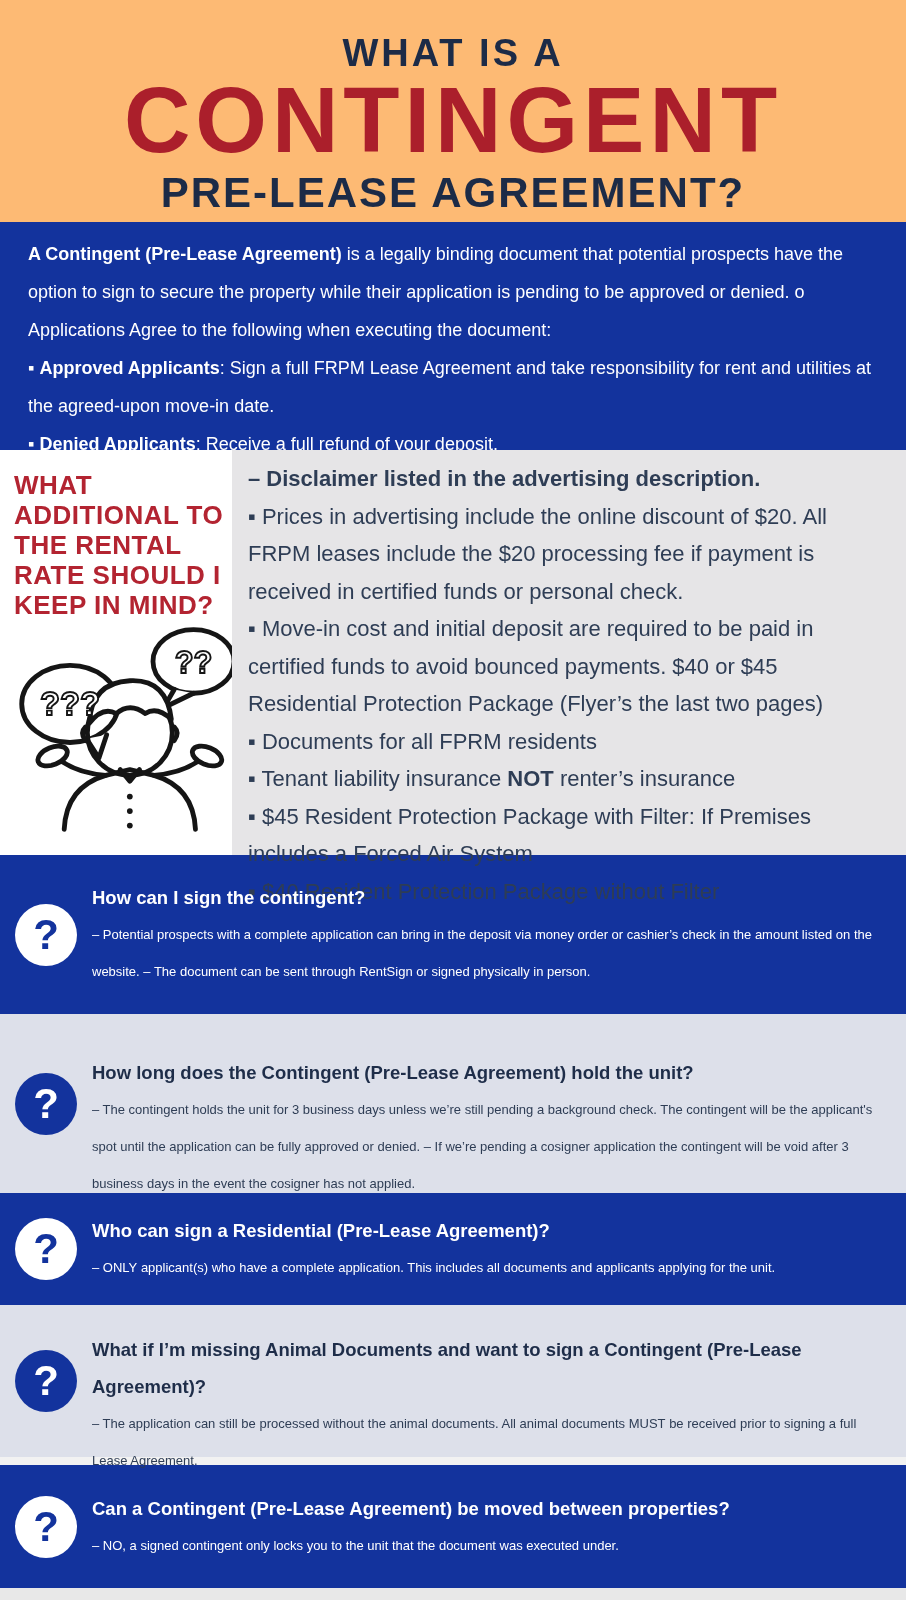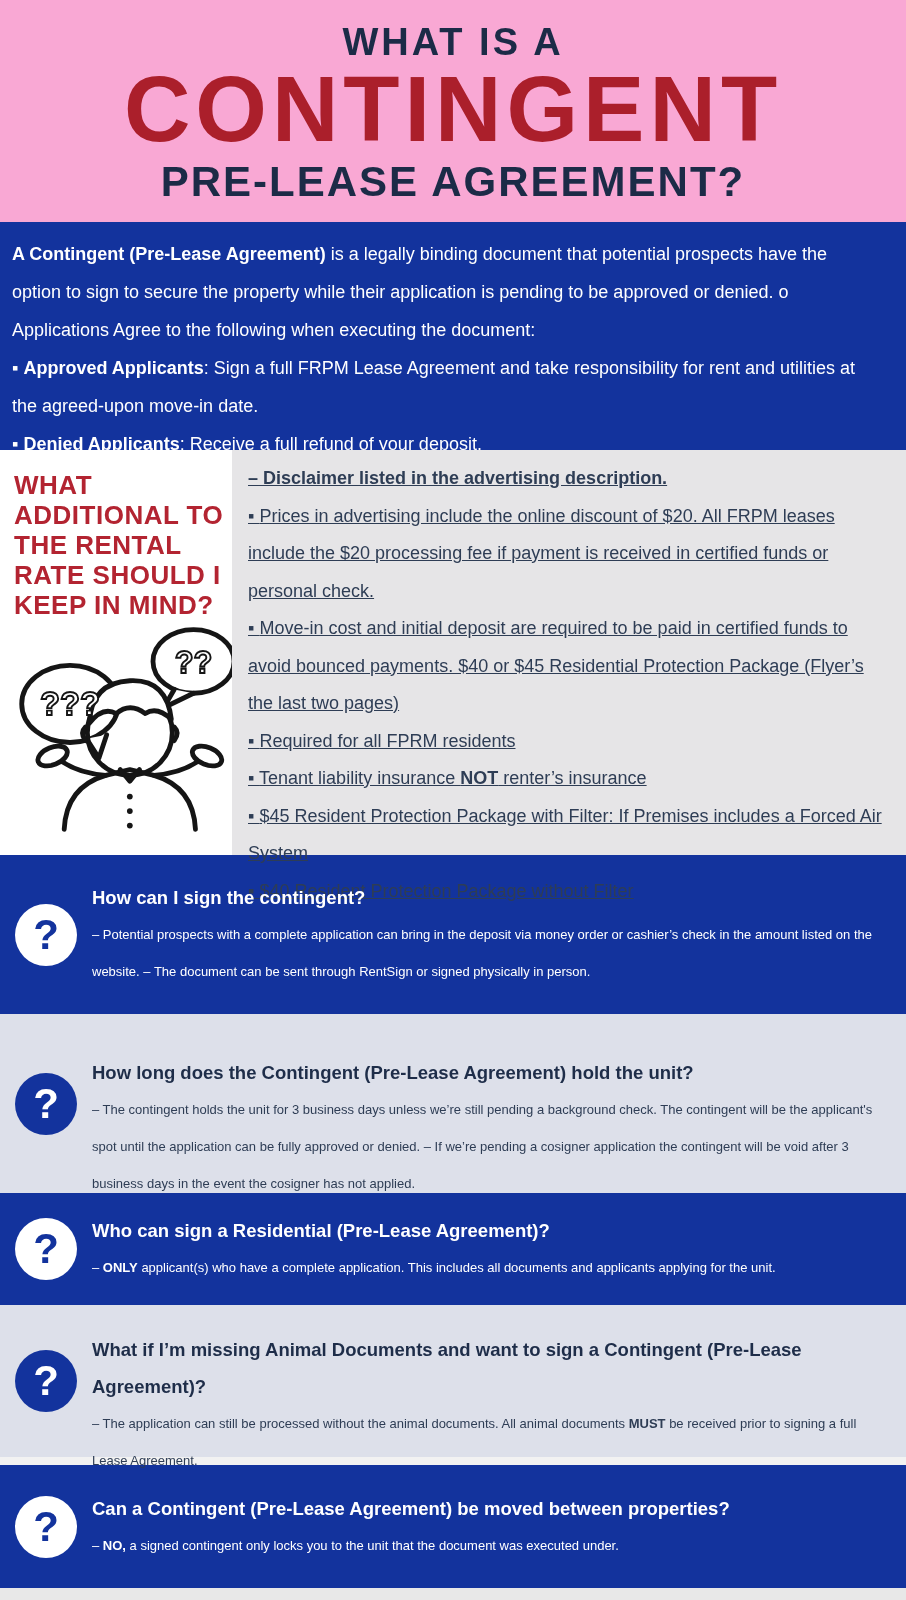--- a/index.html
+++ b/index.html
@@ -1,52 +1,52 @@
 <!DOCTYPE html>
 <html><head>
 <meta charset="utf-8">
 <style>
   html,body{margin:0;padding:0;background:#cfcfd2;}
   .page{
     width:906px;height:1600px;margin:0 auto;position:relative;
     font-family:"Liberation Sans",sans-serif;background:#f5f4f2;overflow:hidden;
   }
   
-  .header{height:222px;background:#f9a8d4;text-align:center;padding-top:22px;box-sizing:border-box;}
+  .header{height:222px;background:#fdba74;text-align:center;padding-top:33px;box-sizing:border-box;}
   .header .l1{font-size:38px;font-weight:bold;color:#1c2b47;letter-spacing:3px;line-height:40px;}
   .header .l2{font-size:92px;font-weight:bold;color:#ab1f2b;letter-spacing:5px;line-height:92px;margin-top:1px;}
   .header .l3{font-size:42px;font-weight:bold;color:#1c2b47;letter-spacing:2px;line-height:46px;margin-top:4px;}
   
-  .definition{height:228px;background:#13339d;color:#ffffff;padding:13px 28px 0 12px;box-sizing:border-box;}
+  .definition{height:228px;background:#13339d;color:#ffffff;padding:13px 28px 0 28px;box-sizing:border-box;}
   .definition p{margin:0;font-size:18px;line-height:38px;font-weight:300;}
   .definition strong{font-weight:bold;}
   
   .middle{height:405px;display:flex;}
   .middle .left{width:232px;background:#ffffff;box-sizing:border-box;padding:20px 6px 0 14px;}
   .middle .left h2{margin:0;font-size:26px;line-height:30px;font-weight:bold;color:#b32431;letter-spacing:0.5px;}
   .middle .left .illus{margin-top:4px;}
   .middle .right{flex:1;background:#e6e5e7;box-sizing:border-box;padding:10px 18px 0 16px;color:#2e3d55;}
-  .middle .right p{margin:0;font-size:18px;line-height:37.5px;font-weight:300;text-decoration:underline;}
+  .middle .right p{margin:0;font-size:22px;line-height:37.5px;font-weight:300;}
   .middle .right p.disc{font-weight:bold;}
   .middle .right strong{font-weight:bold;}
   
   .faq{display:flex;align-items:center;box-sizing:border-box;}
   .faq .icon-col{width:92px;flex:none;display:flex;justify-content:center;}
   .faq .qcircle{width:62px;height:62px;border-radius:50%;display:flex;align-items:center;justify-content:center;
                 font-size:42px;font-weight:bold;line-height:1;}
   .faq.blue{background:#13339d;color:#ffffff;}
   .faq.blue .qcircle{background:#ffffff;color:#13339d;}
   .faq.light{background:#dde0ea;color:#2e3d55;}
   .faq.light .qcircle{background:#13339d;color:#ffffff;}
   .faq .text-col{flex:1;padding-right:22px;}
   .faq p{margin:0;font-size:13px;line-height:37px;}
   .faq p.q{font-weight:bold;font-size:18.5px;}
   .faq.light p.q{color:#1e2d49;margin-top:48px;}
   .faq p.a{font-weight:300;}
-  .faq p.a strong{font-weight:bold;}
+  .faq p.a strong{font-weight:normal;}
   .faq1{height:159px;}
   .faq2{height:179px;}
   .faq3{height:112px;}
   .faq4{height:152px;}
   .faq5{height:123px;}
   .gap-strip{height:8px;background:#f2f2f2;}
   .bottom-strip{height:12px;background:#e8e8e8;}
 </style>
 </head>
 <body>
@@ -102,21 +102,21 @@
 
           <text x="58" y="92" text-anchor="middle" font-family="Liberation Sans, sans-serif" font-size="34" font-weight="bold" fill="#ffffff" stroke="#151515" stroke-width="2">???</text>
           <text x="186" y="48" text-anchor="middle" font-family="Liberation Sans, sans-serif" font-size="32" font-weight="bold" fill="#ffffff" stroke="#151515" stroke-width="2">??</text>
         </svg>
       </div>
     </div>
     <div class="right">
       <p class="disc">– Disclaimer listed in the advertising description.</p>
       <p><span>▪ </span><span>Prices in advertising include the online discount of $20. All FRPM leases include the $20 processing fee if payment is received in certified funds or personal check.</span><strong></strong><span></span></p>
       <p><span>▪  </span><span>Move-in cost and initial deposit are required to be paid in certified funds to avoid bounced payments. $40 or $45 Residential Protection Package (Flyer’s the last two pages)</span><strong></strong><span></span></p>
-      <p><span>▪  </span><span>Required for all FPRM residents</span><strong></strong><span></span></p>
+      <p><span>▪  </span><span>Documents for all FPRM residents</span><strong></strong><span></span></p>
       <p><span>▪  </span><span>Tenant liability insurance </span><strong>NOT</strong><span> renter’s insurance</span></p>
       <p><span>▪  </span><span>$45 Resident Protection Package with Filter: If Premises includes a Forced Air System</span><strong></strong><span></span></p>
       <p><span>▪  </span><span>$40 Resident Protection Package without Filter</span><strong></strong><span></span></p>
     </div>
   </div>
 
   <div class="faq blue faq1">
     <div class="icon-col">
         <div class="qcircle">
           <span>?</span>

